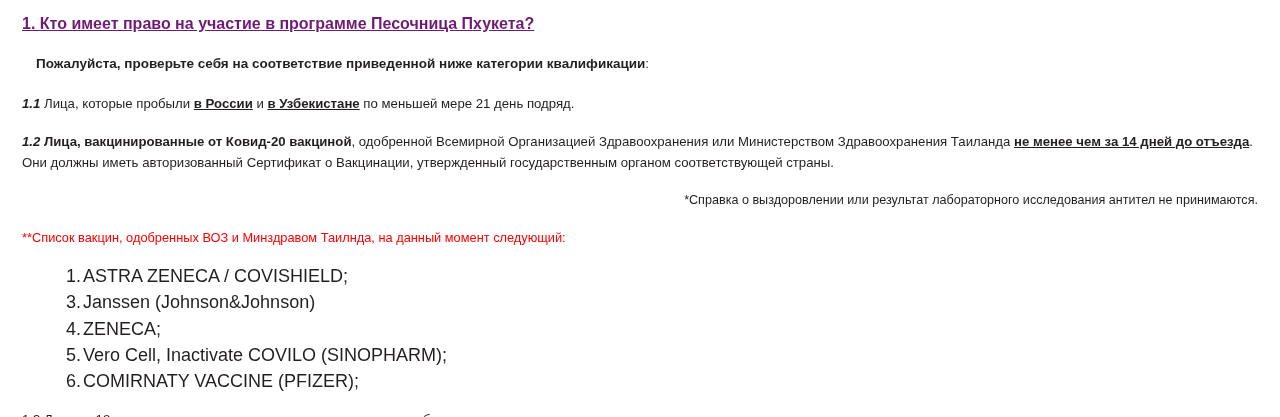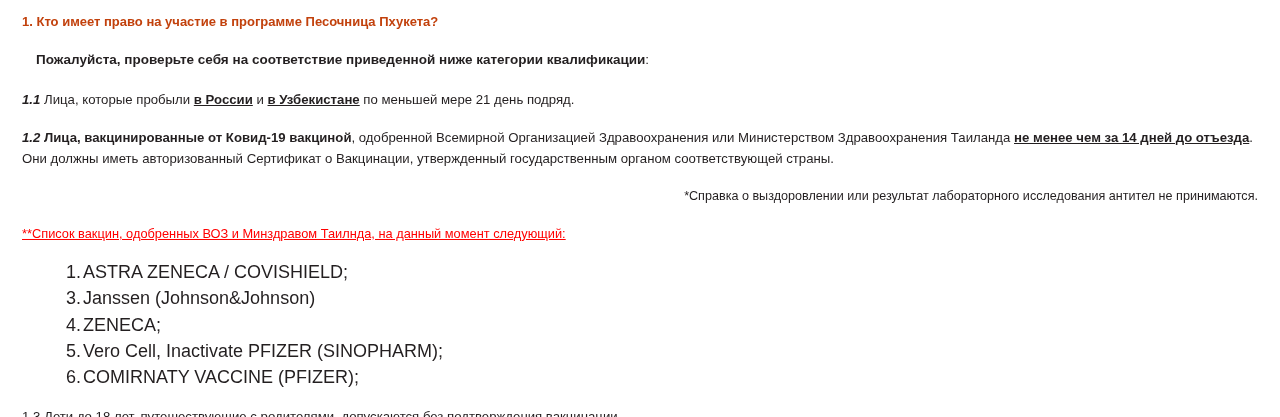--- a/index.html
+++ b/index.html
@@ -13,25 +13,26 @@
     font-family: "Liberation Sans", sans-serif;
     color: #231f20;
     overflow: hidden;
   }
   .page {
     padding: 14px 22px 0 22px;
     box-sizing: border-box;
     width: 1280px;
   }
   .heading {
-    color: #c2410c;
-    font-size: 13px;
+    color: #701a75;
+    font-size: 16px;
     font-weight: bold;
     line-height: 1.3;
     margin: 0 0 20px 0;
+    text-decoration: underline;
   }
   .lead {
     font-size: 13.5px;
     line-height: 1.4;
     margin: 0 0 20px 0;
   }
   .lead .bold {
     font-weight: bold;
     padding-left: 14px;
   }
@@ -55,21 +56,20 @@
     font-size: 12.6px;
     line-height: 1.5;
     margin: 0 0 18px 0;
     text-align: right;
   }
   .red-note {
     color: #ff0000;
     font-size: 12.8px;
     line-height: 1.5;
     margin: 0 0 16px 0;
-    text-decoration: underline;
   }
   .vaccine-list {
     margin: 0 0 16px 0;
     padding: 0;
     list-style: none;
   }
   .vaccine-list li {
     font-size: 18px;
     line-height: 1.46;
     padding-left: 44px;
@@ -94,32 +94,32 @@
 
   <p class="lead">
     <span class="bold">Пожалуйста, проверьте себя на соответствие приведенной ниже категории квалификации</span><span>:</span>
   </p>
 
   <p class="para">
     <span class="num">1.1</span><span> Лица, которые пробыли </span><span class="u">в России</span><span> и </span><span class="u">в Узбекистане</span><span> по меньшей мере 21 день подряд.</span>
   </p>
 
   <p class="para">
-    <span class="num">1.2</span><span class="bold"> Лица, вакцинированные от Ковид-19 вакциной</span><span>, одобренной Всемирной Организацией Здравоохранения или Министерством Здравоохранения Таиланда </span><span class="u">не менее чем за 14 дней до отъезда</span><span>. Они должны иметь авторизованный Сертификат о Вакцинации, утвержденный государственным органом соответствующей страны.</span>
+    <span class="num">1.2</span><span class="bold"> Лица, вакцинированные от Ковид-20 вакциной</span><span>, одобренной Всемирной Организацией Здравоохранения или Министерством Здравоохранения Таиланда </span><span class="u">не менее чем за 14 дней до отъезда</span><span>. Они должны иметь авторизованный Сертификат о Вакцинации, утвержденный государственным органом соответствующей страны.</span>
   </p>
 
   <p class="note">*Справка о выздоровлении или результат лабораторного исследования антител не принимаются.</p>
 
   <p class="red-note">**Список вакцин, одобренных ВОЗ и Минздравом Таилнда, на данный момент следующий:</p>
 
   <ul class="vaccine-list">
     <li><span class="idx">1.</span><span>ASTRA ZENECA / COVISHIELD;</span></li>
     <li><span class="idx">3.</span><span>Janssen (Johnson&amp;Johnson)</span></li>
     <li><span class="idx">4.</span><span>ZENECA;</span></li>
-    <li><span class="idx">5.</span><span>Vero Cell, Inactivate PFIZER (SINOPHARM);</span></li>
+    <li><span class="idx">5.</span><span>Vero Cell, Inactivate COVILO (SINOPHARM);</span></li>
     <li><span class="idx">6.</span><span>COMIRNATY VACCINE (PFIZER);</span></li>
   </ul>
 
   <p class="last-para">
     <span class="num">1.3</span><span> Дети до 18 лет, путешествующие с родителями, допускаются без подтверждения вакцинации.</span>
   </p>
 
 </div>
 
 </body></html>

